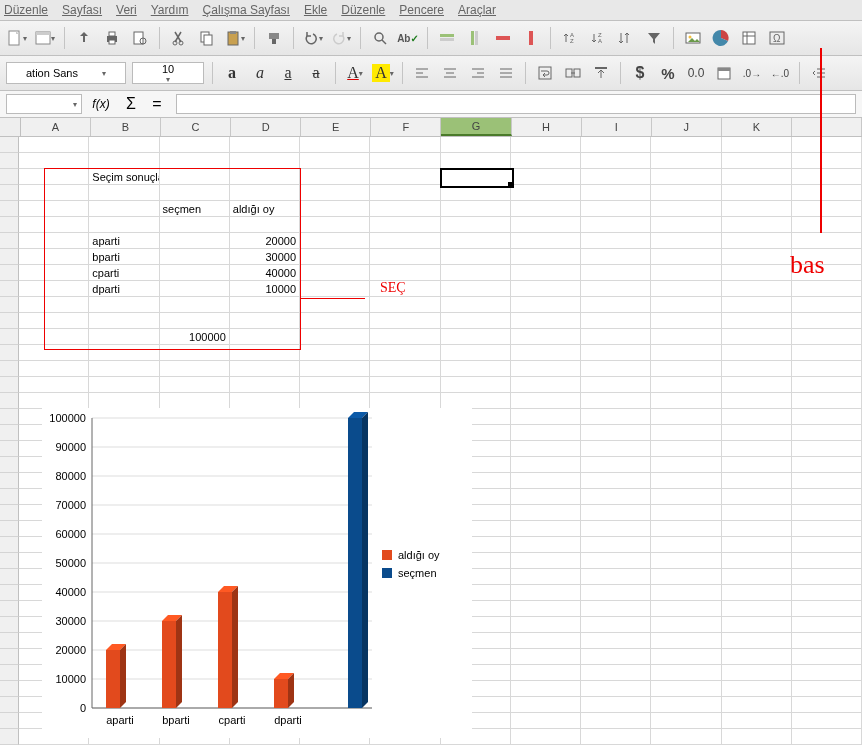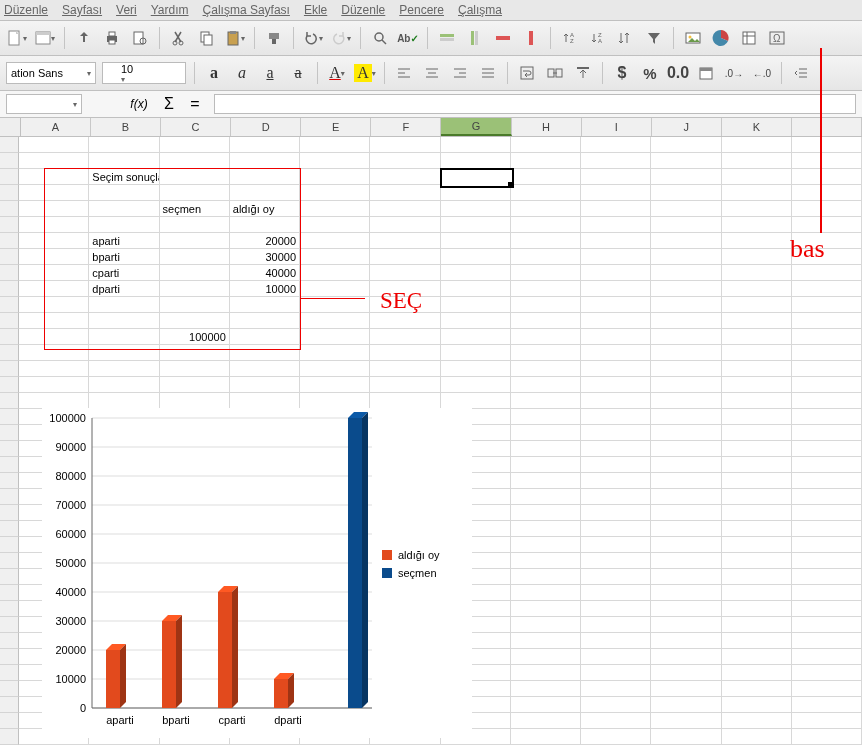--- a/index.html
+++ b/index.html
@@ -2,30 +2,30 @@
 <html><head>
 <meta charset="utf-8">
 <style>
   html, body { margin:0; padding:0; font-family: sans-serif; font-size:12px; background:#fff; color:#000; overflow:hidden; }
   .menu-bar { background:#e8e8e8; border-bottom:1px solid #c0c0c0; height:20px; display:flex; align-items:center; padding:0 4px; gap:14px; color:#666; }
   .menu-item { font-size:12px;text-decoration:underline; }
   .toolbar { background:linear-gradient(#f4f4f4,#e6e6e6); border-bottom:1px solid #c0c0c0; height:34px; display:flex; align-items:center; padding:0 6px; gap:6px; }
   .tb-btn { width:22px; height:22px; display:flex; align-items:center; justify-content:center; color:#444; border-radius:2px; }
   .sep { width:1px; height:22px; background:#c4c4c4; margin:0 2px; }
   .toolbar2 { background:linear-gradient(#f4f4f4,#e6e6e6); border-bottom:1px solid #c0c0c0; height:34px; display:flex; align-items:center; padding:0 6px; gap:6px; }
-  .font-name { width:80px; height:20px; border:1px solid #bbb; background:#fff; font-size:11px; padding:0 4px; display:flex; align-items:center; justify-content:space-between; }
-  .font-size { width:46px; height:20px; border:1px solid #bbb; background:#fff; font-size:11px; padding:0 18px; display:flex; justify-content:space-between;flex-direction:column; }
+  .font-name { width:80px; height:20px; border:1px solid #bbb; background:#fff; font-size:11px; padding:0 19px; display:flex; align-items:center; justify-content:space-between; }
+  .font-size { width:46px; height:20px; border:1px solid #bbb; background:#fff; font-size:11px; padding:0 12px; display:flex; align-items:center; justify-content:space-between;flex-direction:column; }
   .dd { font-size:8px; color:#666; }
   .txtbtn { width:22px; height:22px; display:flex; align-items:center; justify-content:center; font-family:serif; font-size:16px; color:#333; }
   .txtbtn.small { font-size:13px; font-family:sans-serif; color:#444; }
   .underlineA { text-decoration:underline; text-decoration-color:#d00; }
   .hlA { background:#ffea00; padding:0 3px; }
   .formula-bar { background:#f6f6f6; border-bottom:1px solid #c0c0c0; height:26px; display:flex; align-items:center; padding:0 6px; gap:4px; }
   .name-box { width:66px; height:18px; border:1px solid #bbb; background:#fff; font-size:11px; display:flex; align-items:center; justify-content:flex-end; padding:0 4px; }
-  .fx-box { width:30px; display:flex; align-items:center; justify-content:center; font-style:italic; font-size:12px;margin-left:38px; }
+  .fx-box { width:30px; display:flex; align-items:center; justify-content:center; font-style:italic; font-size:12px; }
   .sigma { width:22px; text-align:center; font-size:16px; }
   .eq { width:22px; text-align:center; font-size:16px; }
   .formula-input { flex:1; height:18px; border:1px solid #bbb; background:#fff; margin-left:4px; }
   .sheet-area { position:relative; }
   .col-header { display:flex; height:18px; background:#f0f0f0; border-bottom:1px solid #c0c0c0; }
   .row-head-spacer { width:20px; border-right:1px solid #c0c0c0; background:#eee; }
   .col-cell { width:70px; border-right:1px solid #c8c8c8; display:flex; align-items:center; justify-content:center; font-size:11px; color:#444; }
   .col-cell.active { background:#9bc177; border-bottom:2px solid #4a7a2a; }
   .grid { position:relative; }
   .row { display:flex; height:16px; }
@@ -45,21 +45,21 @@
 
 <div class="menu-bar">
   <span class="menu-item">Düzenle</span>
   <span class="menu-item">Sayfası</span>
   <span class="menu-item">Veri</span>
   <span class="menu-item">Yardım</span>
   <span class="menu-item">Çalışma Sayfası</span>
   <span class="menu-item">Ekle</span>
   <span class="menu-item">Düzenle</span>
   <span class="menu-item">Pencere</span>
-  <span class="menu-item">Çalışma</span>
+  <span class="menu-item">Araçlar</span>
 </div>
 
 <div class="toolbar">
   <div class="tb-btn">
       <svg width="16" height="16">
         <rect x="2" y="1" width="10" height="14" fill="#fff" stroke="#888"></rect>
         <path d="M9 1 L12 4 L9 4 Z" fill="#ccc"></path>
       </svg>
       <span class="dd">▾</span>
     </div>
@@ -285,21 +285,21 @@
     </div>
   <div class="tb-btn">
       <svg width="16" height="16">
         <line x1="2" y1="3" x2="14" y2="3" stroke="#666" stroke-width="2"></line>
         <path d="M8 5 L8 13 M5 8 L8 5 L11 8" fill="none" stroke="#666"></path>
       </svg>
     </div>
   <div class="sep"></div>
   <div class="txtbtn small" style="font-size:16px;font-weight:bold;">$</div>
   <div class="txtbtn small" style="font-size:15px;font-weight:bold;">%</div>
-  <div class="txtbtn small" style="font-size:16px;font-weight:bold;">0.0</div>
+  <div class="txtbtn small" style="font-size:12px;font-weight:normal;">0.0</div>
   <div class="tb-btn">
       <svg width="16" height="16">
         <rect x="2" y="3" width="12" height="11" fill="#fff" stroke="#666"></rect>
         <rect x="2" y="3" width="12" height="3" fill="#888"></rect>
       </svg>
     </div>
   <div class="tb-btn" style="font-size:10px;">.0→</div>
   <div class="tb-btn" style="font-size:10px;">←.0</div>
   <div class="sep"></div>
   <div class="tb-btn">
@@ -909,24 +909,24 @@
         <div class="cell"></div>
         <div class="cell"></div>
       </div>
     </div>
 
   <div class="sel-cell" style="left:440px; top:50px; width:70px; height:16px;"></div>
   <div class="sel-handle" style="left:508px; top:64px;"></div>
 
   <div class="red-box" style="left:44px; top:50px; width:255px; height:180px;"></div>
   <div class="red-line" style="left:300px; top:180px; width:65px; height:1px;"></div>
-  <div class="anno" style="left:380px; top:170px; font-size:23px;">SEÇ</div>
+  <div class="anno" style="left:380px; top:162px; font-size:14px;">SEÇ</div>
 
   <div class="red-line" style="left:820px; top:-70px; width:2px; height:185px;"></div>
-  <div class="anno" style="left:790px; top:116px; font-size:26px;">bas</div>
+  <div class="anno" style="left:790px; top:132px; font-size:26px;">bas</div>
 
   <div class="chart" style="left:42px; top:290px; width:430px; height:330px;">
     <svg id="chart-svg" width="430" height="330">
         <line x1="50" y1="300" x2="330" y2="300" stroke="#ddd"></line>
         <text x="44" y="304" text-anchor="end" font-size="11" fill="#000">0</text>
         <line x1="50" y1="271" x2="330" y2="271" stroke="#ddd"></line>
         <text x="44" y="275" text-anchor="end" font-size="11" fill="#000">10000</text>
         <line x1="50" y1="242" x2="330" y2="242" stroke="#ddd"></line>
         <text x="44" y="246" text-anchor="end" font-size="11" fill="#000">20000</text>
         <line x1="50" y1="213" x2="330" y2="213" stroke="#ddd"></line>

